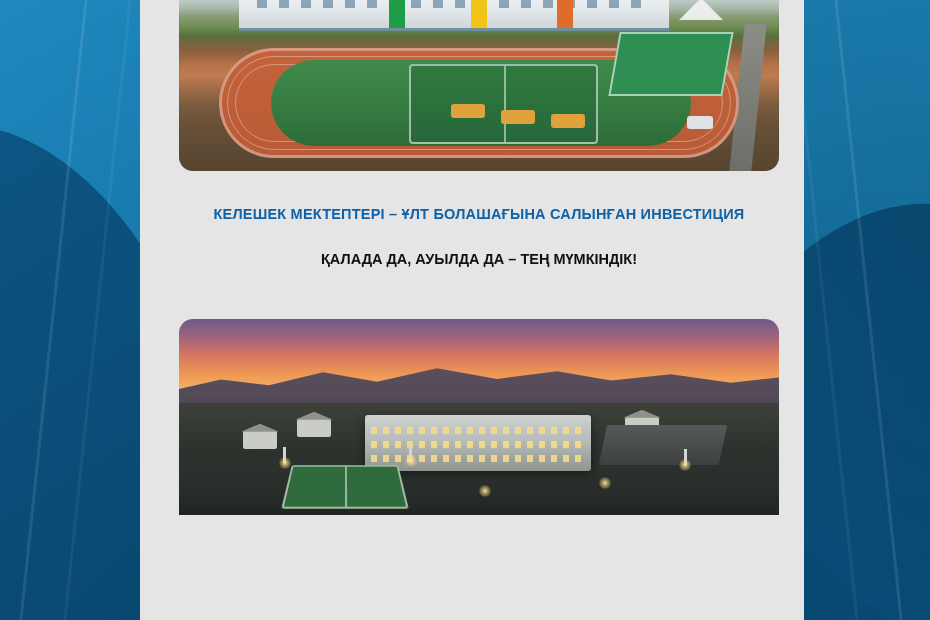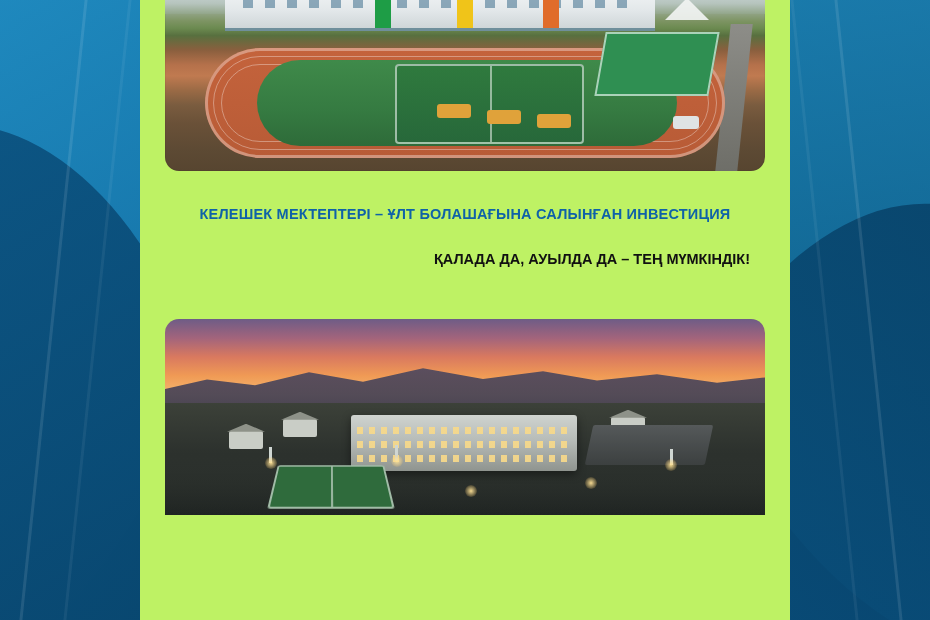--- a/index.html
+++ b/index.html
@@ -74,22 +74,23 @@
   .st-c { right: 60px; transform: skewX(6deg); }
   .st-d { right: 104px; transform: skewX(6deg); background: rgba(255,255,255,.06); }
 
   
   #card {
     position: absolute;
     left: 140px;
     top: 0;
     width: 650px;
     height: 620px;
-    background: #bef264;
-    overflow: hidden;
+    background: #e5e5e5;
+    overflow: hidden;
+    padding-left: 14px;
   }
 
   .photo {
     position: relative;
     margin: 0 auto;
     width: 600px;
     border-radius: 14px;
     overflow: hidden;
   }
 
@@ -184,21 +185,20 @@
     letter-spacing: .2px;
     line-height: 1.3;
     margin: 0 0 26px 0;
   }
   .subhead {
     color: #111111;
     font-weight: bold;
     font-size: 14.5px;
     line-height: 1.3;
     margin: 0 0 24px 0;
-    text-align: right;
   }
   .body-text {
     color: #1a1a1a;
     font-size: 13px;
     line-height: 1.62;
     margin: 0;
     padding: 0 18px;
   }
 
   

